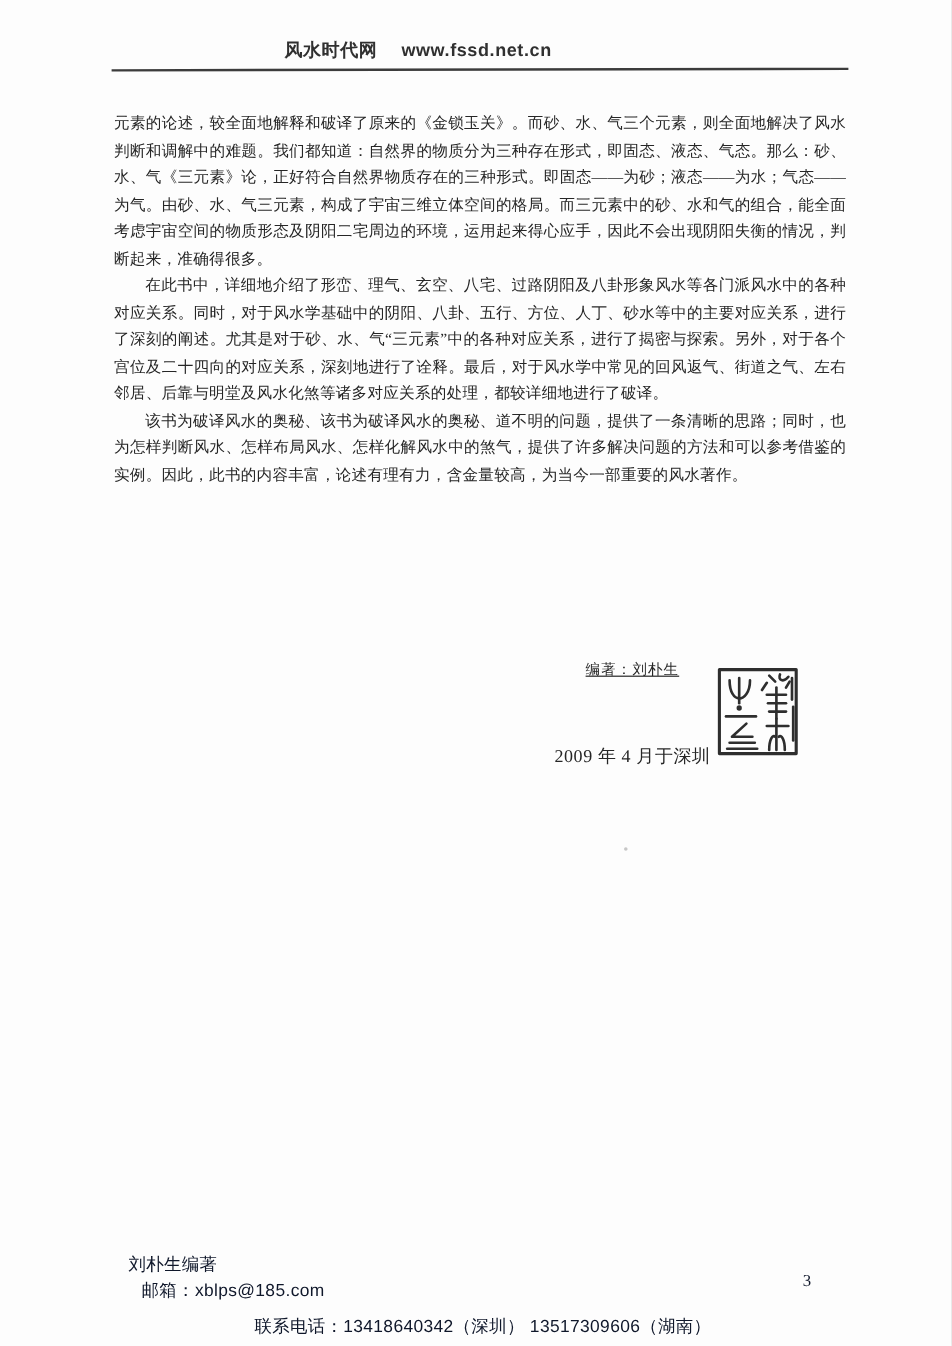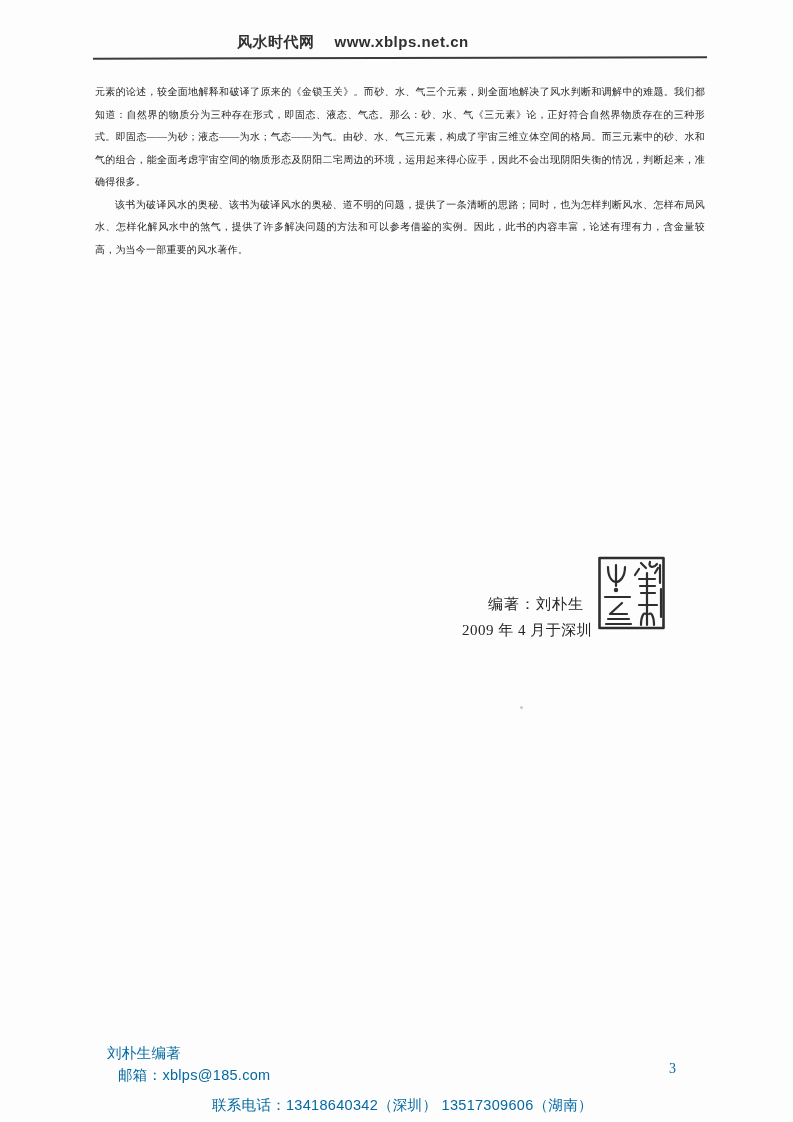--- a/index.html
+++ b/index.html
@@ -20,59 +20,60 @@
     font-family:"Liberation Sans","DejaVu Sans",sans-serif;
     font-size:15px;font-weight:600;color:#303030;
     letter-spacing:.5px;white-space:nowrap;
   }
   .header-rule{
     position:absolute;top:57px;left:93px;width:614px;height:2px;
     background:#3c3c3c;transform:rotate(-.12deg);
   }
   
   .body-text{
-    position:absolute;top:81px;left:95px;width:610px;
-    font-size:10px;line-height:22.5px;
+    position:absolute;top:92px;left:95px;width:610px;
+    font-size:13px;line-height:22.5px;
     text-align:justify;letter-spacing:.2px;
   }
   .body-text p{margin:0;text-indent:2em;}
   .body-text p.first{text-indent:0;}
   
-  .sig-author{position:absolute;top:595px;left:488px;font-size:15px;letter-spacing:1px;white-space:nowrap;}
+  .sig-author{position:absolute;top:550px;left:488px;font-size:12px;letter-spacing:1px;white-space:nowrap;text-decoration:underline;}
   .sig-date{position:absolute;top:621px;left:462px;font-size:15px;letter-spacing:.5px;white-space:nowrap;}
   .seal{position:absolute;top:555px;left:597px;width:70px;height:77px;}
   .seal path,.seal rect{stroke:#2e2e2e;fill:none;stroke-width:2.2;stroke-linecap:round;stroke-linejoin:round;}
   .seal rect{stroke-width:2.6;}
   .seal .dot{fill:#2e2e2e;stroke:none;}
   
   .speck{position:absolute;top:706px;left:520px;width:3px;height:3px;background:#c7c7c7;border-radius:50%;}
   
   .footer-text{
     position:absolute;
     font-family:"Liberation Sans","DejaVu Sans",sans-serif;
-    font-size:14.5px;color:#0369a1;letter-spacing:.3px;white-space:nowrap;
+    font-size:14.5px;color:#0f172a;letter-spacing:.3px;white-space:nowrap;
   }
   .f-author{top:1044px;left:107px;}
   .f-contact{top:1096px;left:212px;}
   .f-email{top:1066px;left:118px;}
   .f-page{top:1061px;left:669px;font-size:14px;font-family:"Liberation Serif","DejaVu Serif",serif;}
 </style>
 </head>
 <body>
 
 <div class="page">
 
   <div class="header-line">
     <span>风水时代网</span>
-    <span>www.xblps.net.cn</span>
+    <span>www.fssd.net.cn</span>
   </div>
   <div class="header-rule"></div>
 
   <div class="body-text">
     <p class="first">元素的论述，较全面地解释和破译了原来的《金锁玉关》。而砂、水、气三个元素，则全面地解决了风水判断和调解中的难题。我们都知道：自然界的物质分为三种存在形式，即固态、液态、气态。那么：砂、水、气《三元素》论，正好符合自然界物质存在的三种形式。即固态——为砂；液态——为水；气态——为气。由砂、水、气三元素，构成了宇宙三维立体空间的格局。而三元素中的砂、水和气的组合，能全面考虑宇宙空间的物质形态及阴阳二宅周边的环境，运用起来得心应手，因此不会出现阴阳失衡的情况，判断起来，准确得很多。</p>
+    <p>在此书中，详细地介绍了形峦、理气、玄空、八宅、过路阴阳及八卦形象风水等各门派风水中的各种对应关系。同时，对于风水学基础中的阴阳、八卦、五行、方位、人丁、砂水等中的主要对应关系，进行了深刻的阐述。尤其是对于砂、水、气“三元素”中的各种对应关系，进行了揭密与探索。另外，对于各个宫位及二十四向的对应关系，深刻地进行了诠释。最后，对于风水学中常见的回风返气、街道之气、左右邻居、后靠与明堂及风水化煞等诸多对应关系的处理，都较详细地进行了破译。</p>
     <p>该书为破译风水的奥秘、该书为破译风水的奥秘、道不明的问题，提供了一条清晰的思路；同时，也为怎样判断风水、怎样布局风水、怎样化解风水中的煞气，提供了许多解决问题的方法和可以参考借鉴的实例。因此，此书的内容丰富，论述有理有力，含金量较高，为当今一部重要的风水著作。</p>
   </div>
 
   <div class="sig-author">编著：刘朴生</div>
   <div class="sig-date">2009 年 4 月于深圳</div>
 
   <svg class="seal" viewBox="0 0 70 77" aria-hidden="true">
     <rect x="2.5" y="3" width="64" height="70"></rect>
 
     <path d="M11 12 C11 22, 15 27, 19 27"></path>

